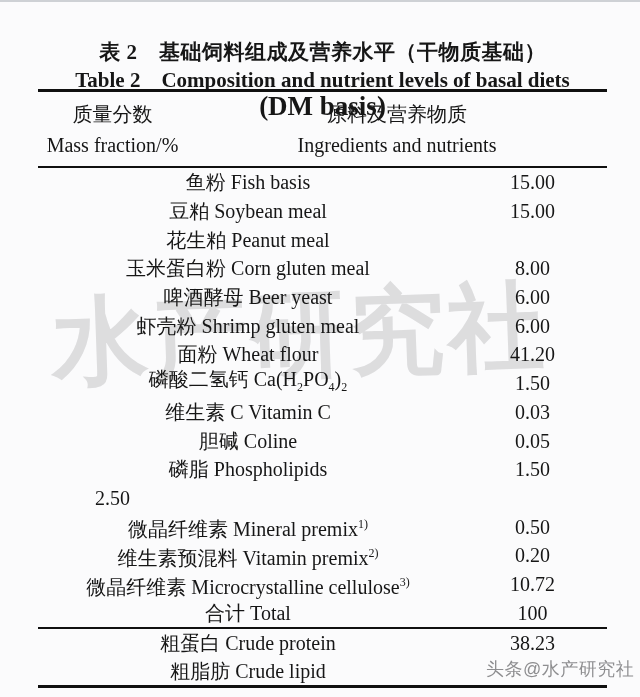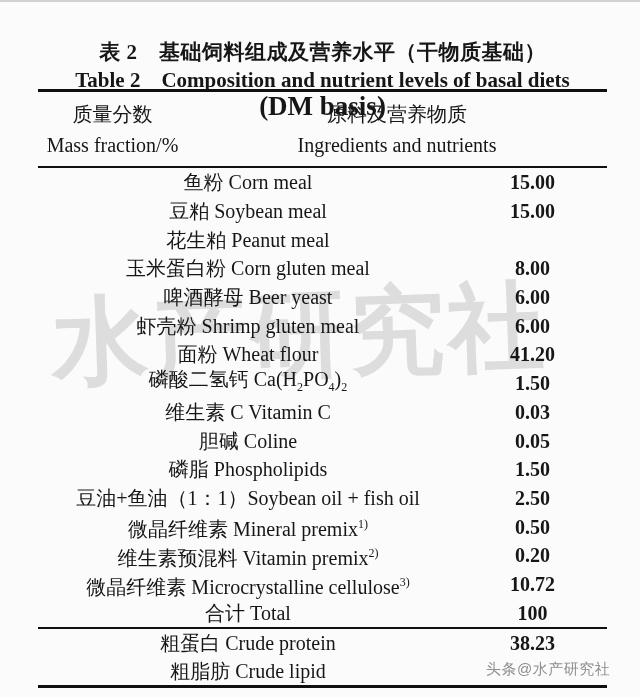--- a/index.html
+++ b/index.html
@@ -39,36 +39,36 @@
     display: flex; flex-direction: column; justify-content: center;
     text-align: center; row-gap: 7px;
   }
   .hcell .hline { line-height: 24px; }
   .col-l { width: 420px; }
   .col-r { width: 149px; }
 
   .trow { display: flex; align-items: center; height: 28.7px; }
   .frow { display: flex; align-items: center; height: 28px; }
   .cell-label { width: 420px; text-align: center; line-height: 24px; }
-  .cell-value { width: 149px; text-align: center; line-height: 24px; font-weight: bold; }
+  .cell-value { width: 149px; text-align: center; line-height: 24px; }
   sub { font-size: 12px; }
   sup { font-size: 12px; }
 
   
   .wm-center {
     position: absolute; left: 52px; top: 280px; z-index: 0;
     font-size: 96px; line-height: 1.15; font-weight: bold;
     color: rgba(125,125,130,0.24);
     letter-spacing: 3px; white-space: nowrap;
     transform: rotate(-2deg);
     pointer-events: none;
   }
   .wm-corner {
     position: absolute; left: 486px; top: 659px; z-index: 2;
-    font-size: 15px; line-height: 20px;
+    font-size: 18px; line-height: 20px;
     color: #8e8e90; letter-spacing: 0.5px; white-space: nowrap;
     font-family: "Liberation Sans", "DejaVu Sans", sans-serif;
   }
 </style>
 </head>
 <body>
 
 <div class="top-edge"></div>
 
 <div class="title-block">
@@ -88,21 +88,21 @@
     <div class="hcell col-l">
       <div class="hline">原料及营养物质</div>
       <div class="hline">Ingredients and nutrients</div>
     </div>
   </div>
 
   <div class="rule thin"></div>
 
   <div id="ingredient-rows">
       <div class="trow">
-        <div class="cell-label"><span>鱼粉 Corn meal</span></div>
+        <div class="cell-label"><span>鱼粉 Fish basis</span></div>
         <div class="cell-value">15.00</div>
       </div>
       <div class="trow">
         <div class="cell-label"><span>豆粕 Soybean meal</span></div>
         <div class="cell-value">15.00</div>
       </div>
       <div class="trow">
         <div class="cell-label"><span>花生粕 Peanut meal</span></div>
       </div>
       <div class="trow">
@@ -131,21 +131,20 @@
       </div>
       <div class="trow">
         <div class="cell-label"><span>胆碱 Coline</span></div>
         <div class="cell-value">0.05</div>
       </div>
       <div class="trow">
         <div class="cell-label"><span>磷脂 Phospholipids</span></div>
         <div class="cell-value">1.50</div>
       </div>
       <div class="trow">
-        <div class="cell-label"><span>豆油+鱼油（1：1）Soybean oil + fish oil</span></div>
         <div class="cell-value">2.50</div>
       </div>
       <div class="trow">
         <div class="cell-label"><span>微晶纤维素 Mineral premix</span><sup>1)</sup></div>
         <div class="cell-value">0.50</div>
       </div>
       <div class="trow">
         <div class="cell-label"><span>维生素预混料 Vitamin premix</span><sup>2)</sup></div>
         <div class="cell-value">0.20</div>
       </div>

